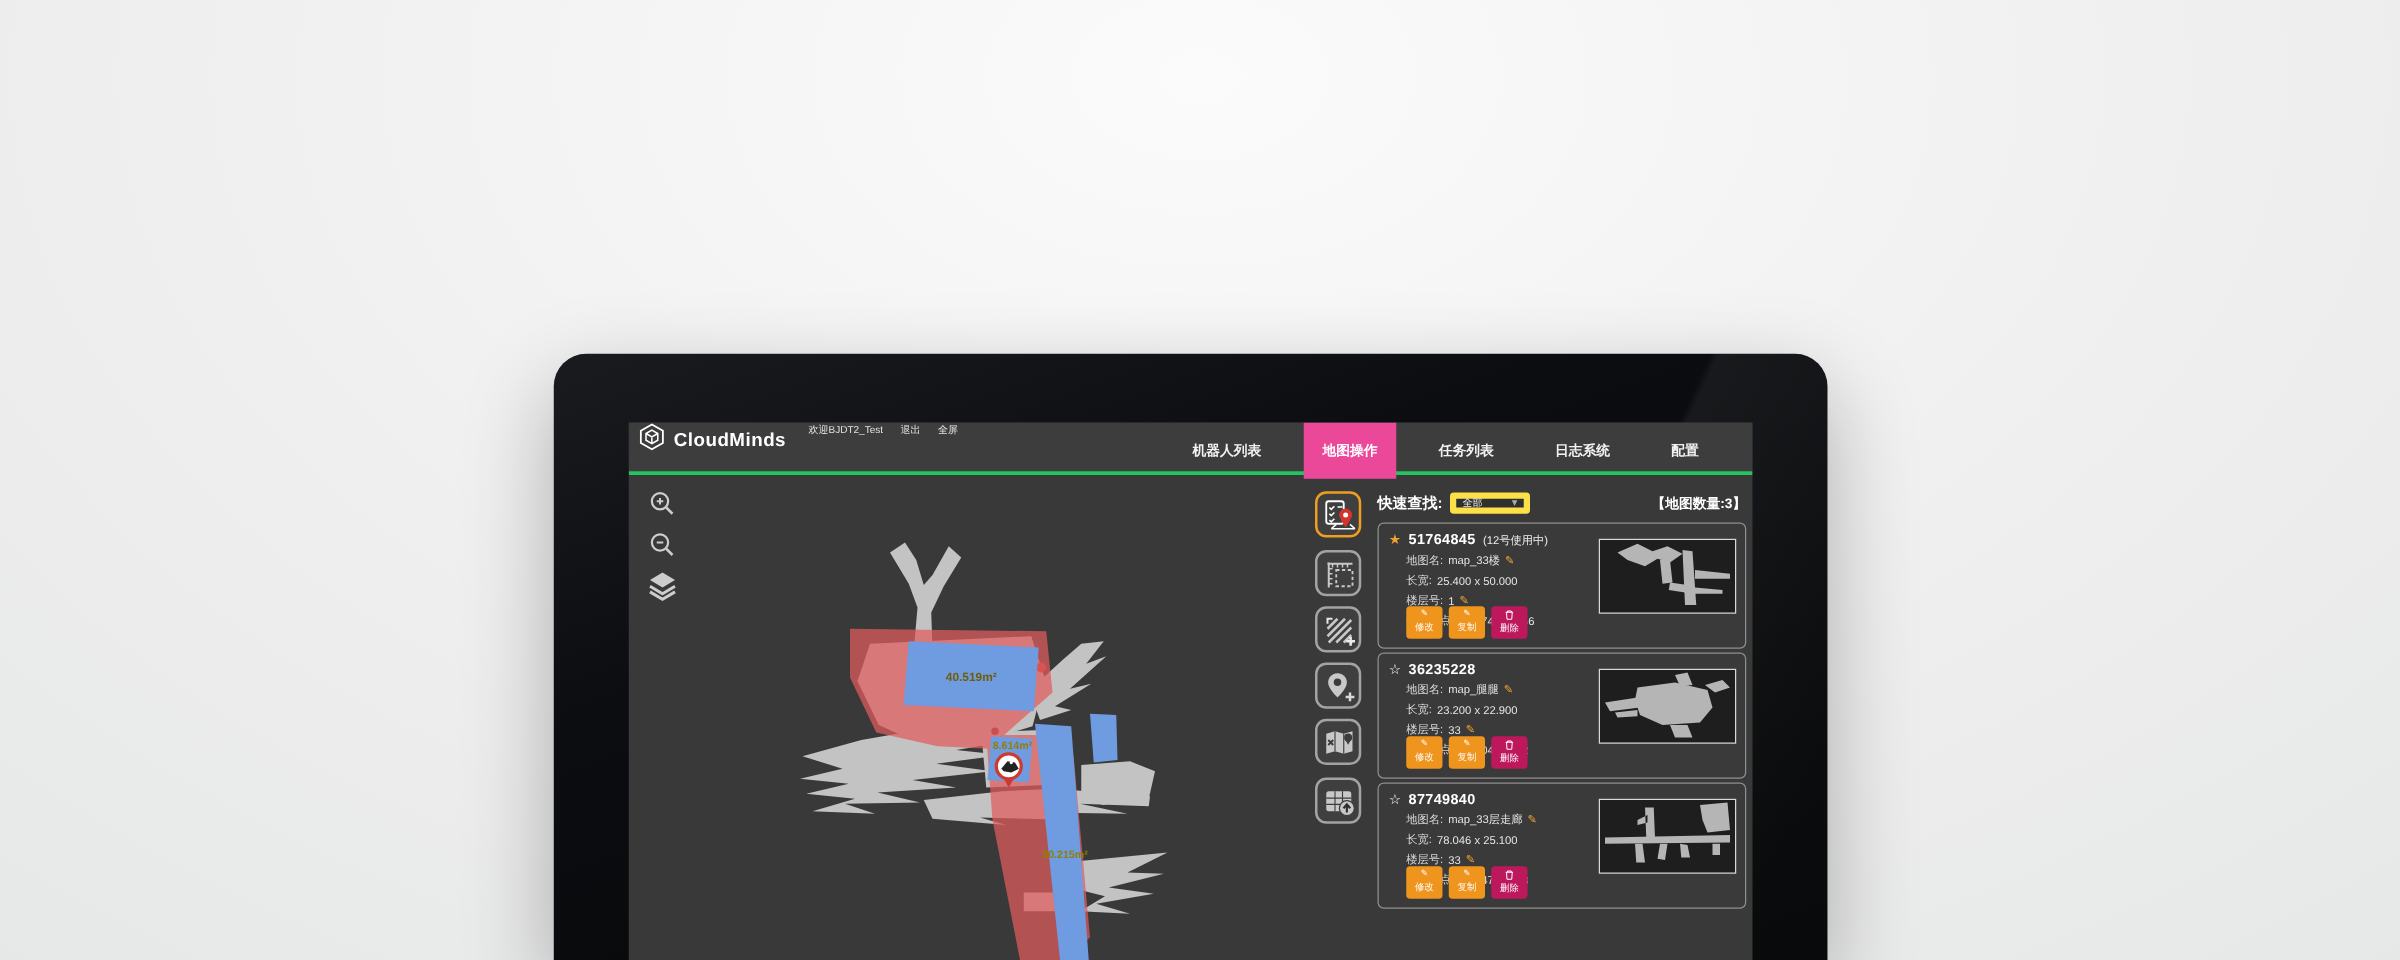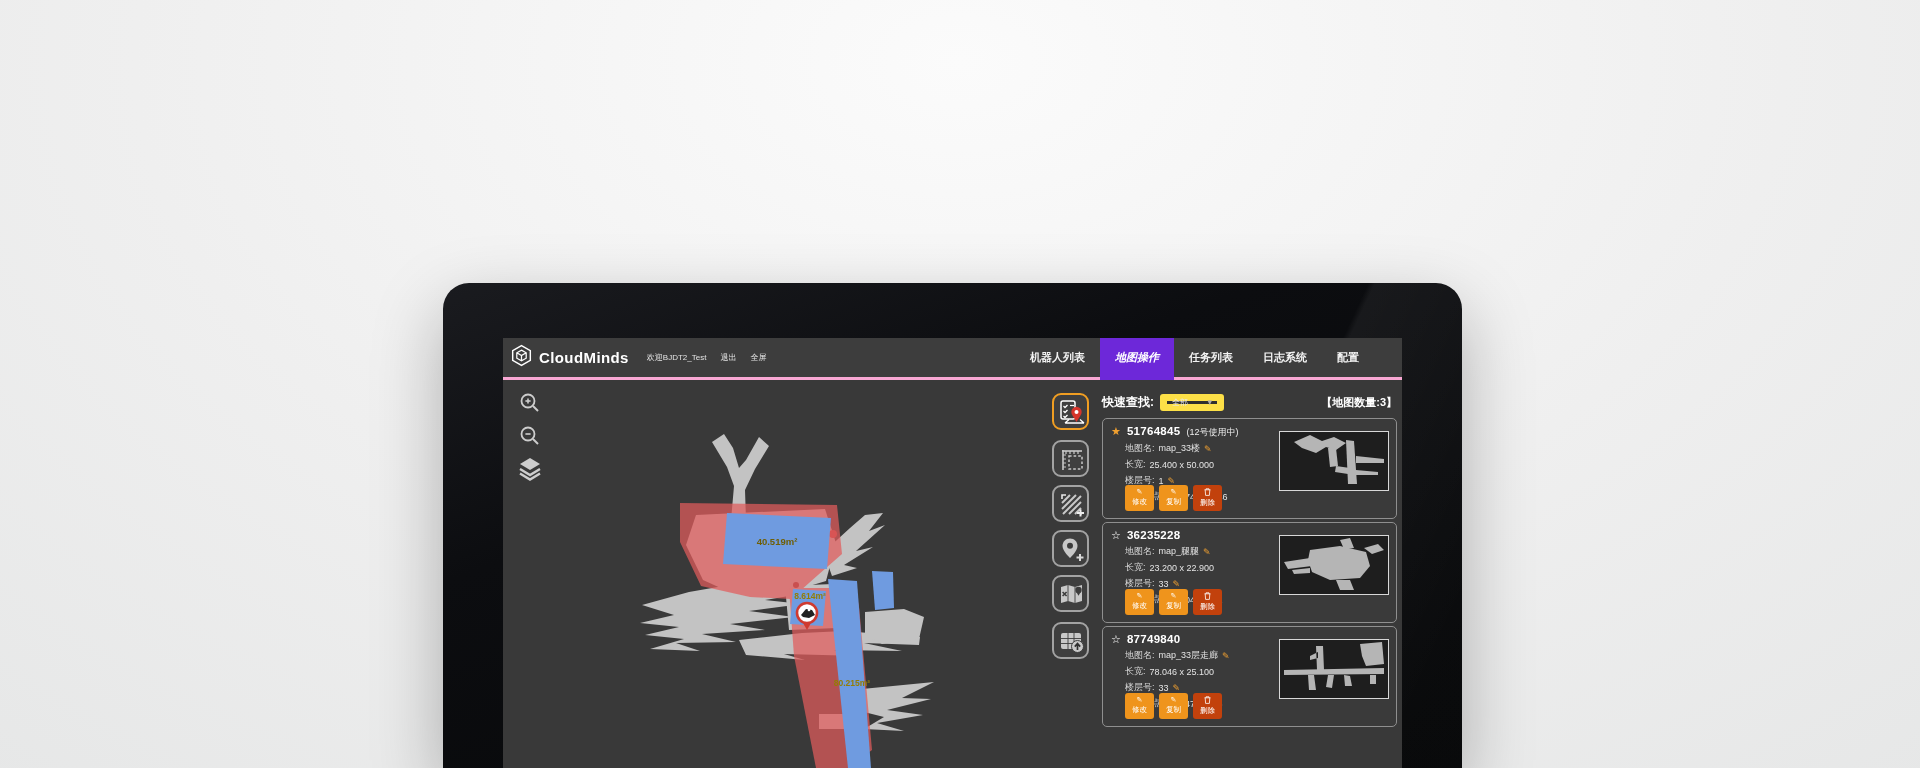--- a/index.html
+++ b/index.html
@@ -16,31 +16,31 @@
   .laptop .sheen { position:absolute; right:0; top:0; width:46%; height:100%;
     border-radius:0 26px 0 0; pointer-events:none;
     background: linear-gradient(115deg, transparent 54%, rgba(255,255,255,.055) 55%, rgba(255,255,255,.015) 90%); }
 
   
   .screen { position:absolute; left:503px; top:338px; width:899px; height:430px;
     background:#393939; overflow:hidden; color:#eee; }
 
   
   .navbar { position:absolute; left:0; top:0; width:899px; height:42px;
-    background:#3d3d3d; border-bottom:3px solid #f9a8d4;
-    display:flex; align-items:center; }
+    background:#3d3d3d; border-bottom:3px solid #22c55e;
+    display:flex; align-items:flex-start; }
   .brand { display:flex; align-items:center; gap:6px; margin-left:7px; }
   .brand-name { font-size:15px; font-weight:bold; color:#fff; letter-spacing:.4px; }
   .nav-small { font-size:8px; color:#e3e3e3; }
   .welcome { margin-left:18px; }
   .nav-link { margin-left:14px; cursor:pointer; }
-  .menu { margin-left:auto; margin-right:28px; display:flex; align-items:stretch; height:45px; }
+  .menu { margin-left:auto; margin-right:28px; display:flex; align-items:stretch; height:45px;gap:19px; }
   .menu-item { display:flex; align-items:center; padding:0 15px; font-size:11px;
     font-weight:600; color:#f2f2f2; cursor:pointer; height:45px; }
-  .menu-item.active { background:#6d28d9; color:#fff;font-style:italic; }
+  .menu-item.active { background:#ec4899; color:#fff; }
 
   
   .map-controls { position:absolute; left:14px; top:52px; display:flex;
     flex-direction:column; gap:7px; z-index:5; }
   .map-controls .ctl { width:26px; height:26px; display:flex; align-items:center;
     justify-content:center; cursor:pointer; }
 
   
   .map-canvas { position:absolute; left:0; top:45px; width:824px; height:385px; }
   .map-canvas svg { display:block; }
@@ -52,41 +52,41 @@
     cursor:pointer; margin-bottom:10px; }
   .tool-btn.t2{ margin-bottom:8px;} .tool-btn.t3{ margin-bottom:8px;}
   .tool-btn.t4{ margin-bottom:8px;} .tool-btn.t5{ margin-bottom:10px;}
   .tool-btn.active { border-color:#f09e22; }
 
   
   .panel { position:absolute; left:599px; top:54px; width:295px; }
   .panel-head { display:flex; align-items:center; height:20px; margin-bottom:6px; }
   .qf-label { font-size:12px; font-weight:bold; color:#fff; }
   .dropdown { margin-left:6px; width:64px; height:17px; background:#2f2f2f;
-    border:7px solid #fde047; border-radius:3px; display:flex; align-items:center;
+    border:5px solid #fde047; border-radius:3px; display:flex; align-items:center;
     padding:0 5px; cursor:pointer; }
   .dropdown .val { font-size:8px; color:#e8e8e8; flex:1; }
   .dropdown .chev { font-size:9px; color:#aaa; line-height:1; }
   .map-count { margin-left:auto; font-size:11px; font-weight:bold; color:#fff; }
 
   .card { position:relative; height:101px; border:1px solid #8f8f8f; border-radius:5px;
     margin-bottom:3px; padding:6px 8px; background:#3a3a3a; }
   .card-title-row { display:flex; align-items:baseline; gap:6px; }
   .star { font-size:11px; cursor:pointer; color:#fff; }
   .star.on { color:#f0a030; }
   .card-id { font-size:11.5px; font-weight:bold; color:#fff; letter-spacing:.3px; }
   .card-suffix { font-size:9px; color:#eee; }
   .frow { font-size:9px; color:#e4e4e4; margin-top:3px; display:flex; align-items:center; gap:4px; }
   .frow .flabel { color:#dadada; }
   .pencil { color:#f0a030; font-size:9px; cursor:pointer; }
   .btn-row { position:absolute; left:22px; bottom:7px; display:flex; gap:5px; }
   .cbtn { display:inline-flex; align-items:center; gap:2px; padding:3px 7px;
     border-radius:3px; font-size:7.5px; color:#fff; cursor:pointer; border:none;flex-direction:column; }
   .cbtn.orange { background:#ef941c; }
-  .cbtn.gray { background:#c2410c;align-items:center; }
+  .cbtn.gray { background:#be185d;align-items:center; }
   .cbtn .bicon { font-size:7px; line-height:1; }
   .card-body { margin-left:14px; }
   .thumb { position:absolute; right:7px; top:12px; width:110px; height:60px;
     background:#1e1e1e; border:1px solid #d8d8d8; overflow:hidden; }
 </style>
 </head>
 <body>
 
 <div class="page">
 

